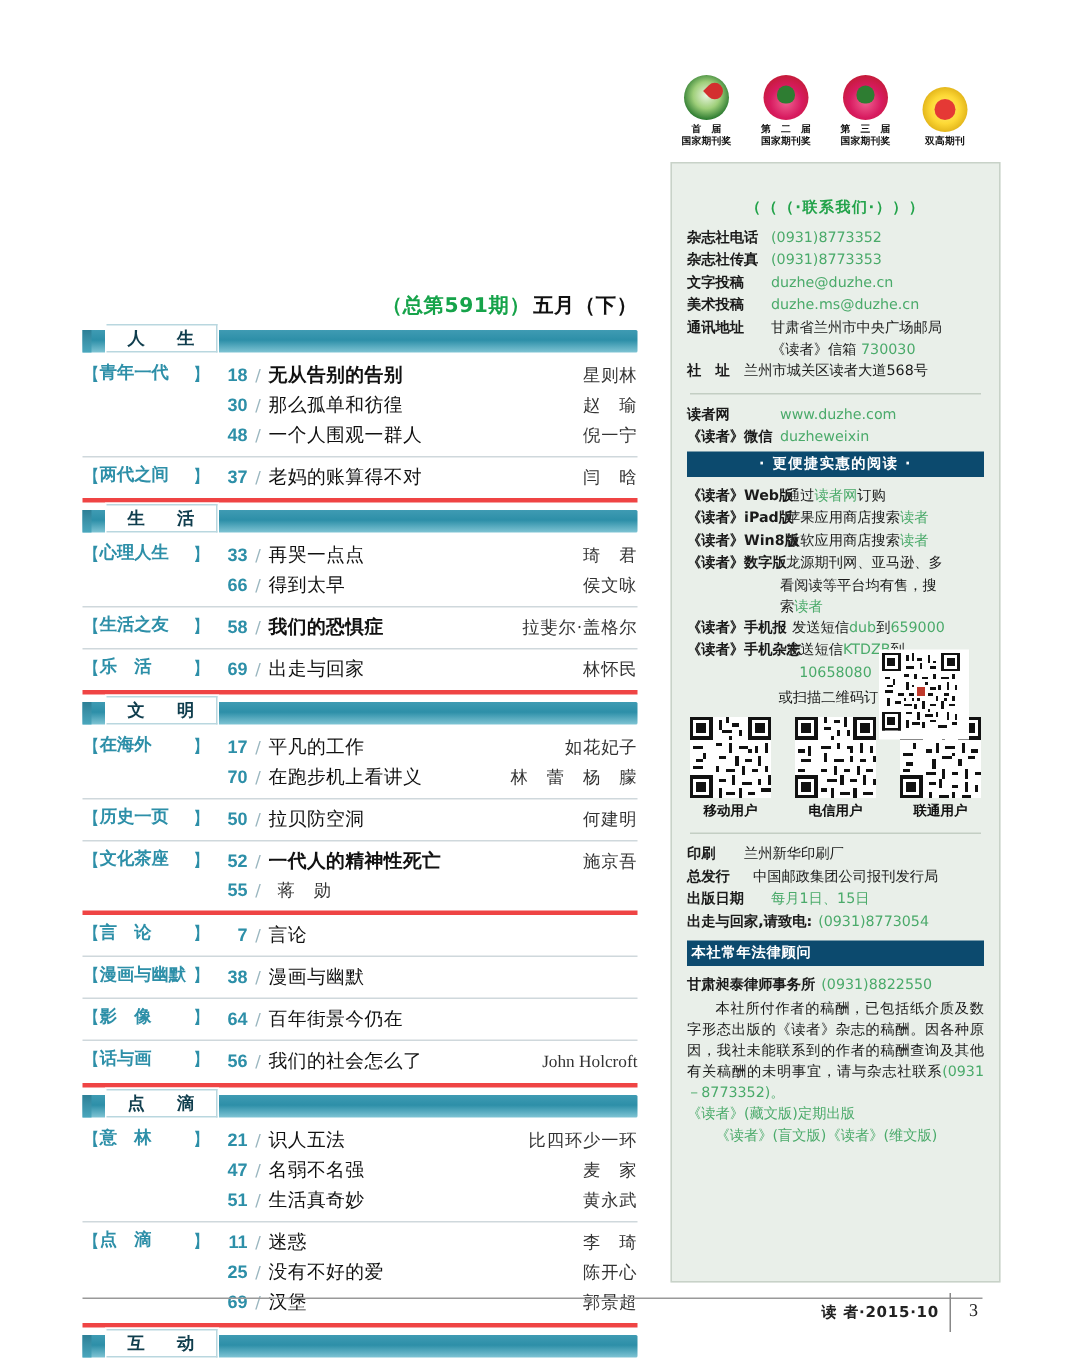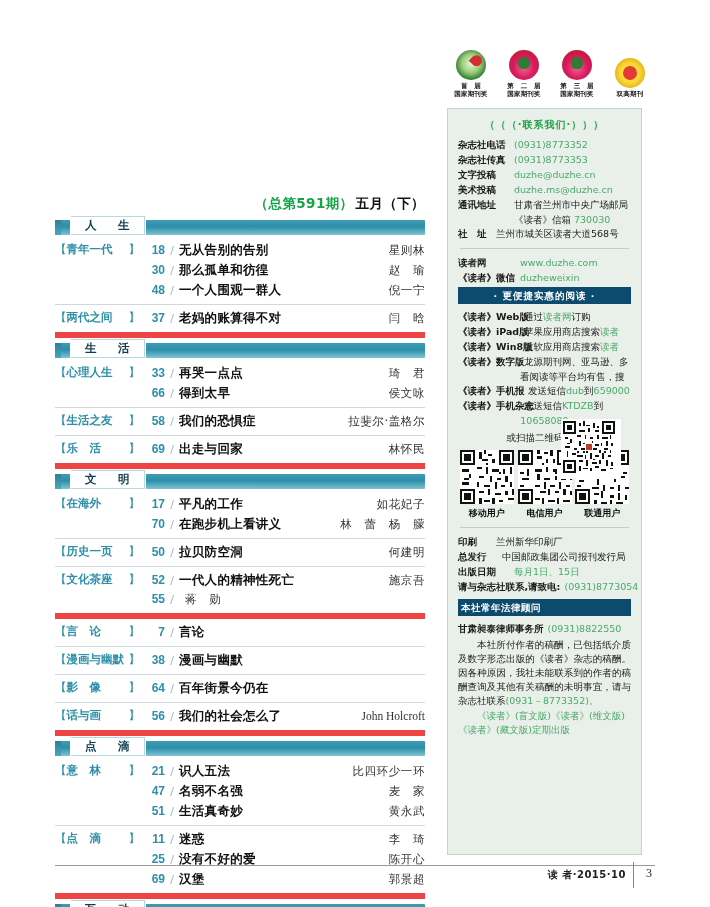--- a/index.html
+++ b/index.html
@@ -56,21 +56,21 @@
     box-shadow:0 0 0 1px #fff;
   }
 
   
   .grp{
     display:flex;
     align-items:flex-start;
     border-bottom:1px solid #cfd8dc;
     padding:3px 0 4px 0;
   }
-  .grp.last{border-bottom:6px solid #ef4444;}
+  .grp.last{border-bottom:3px solid #ef4444;}
   .cat{
     width:84px;flex:0 0 84px;
     font-size:11.5px;
     color:#2d8fa8;
     font-weight:bold;
     white-space:nowrap;
     line-height:19px;
     letter-spacing:0px;
   }
   .cat .br{color:#2d8fa8;font-weight:normal;}
@@ -79,21 +79,21 @@
   .ent{
     display:flex;align-items:baseline;line-height:19px;
   }
   .pg{
     width:26px;flex:0 0 26px;text-align:right;
     font-size:12px;color:#2d8fa8;font-weight:bold;
     font-family:"Liberation Sans",sans-serif;
   }
   .slash{flex:0 0 14px;text-align:center;color:#9ab6bf;font-size:11px;}
   .ttl{
-    flex:1;font-size:12.5px;color:#111;white-space:nowrap;letter-spacing:.3px;font-weight:bold;
+    flex:1;font-size:12.5px;color:#111;white-space:nowrap;letter-spacing:.3px;
   }
   .ttl.b{font-weight:bold;}
   .au{
     flex:0 0 auto;font-size:11.5px;color:#333;white-space:nowrap;
     text-align:right;letter-spacing:.6px;padding-left:6px;
   }
   .au.lat{font-family:"Liberation Serif",serif;letter-spacing:0;}
 
   
   .awards{
@@ -112,25 +112,25 @@
   .m2::after,.m3::after{content:"";position:absolute;left:50%;top:24%;transform:translateX(-50%);
      width:12px;height:12px;background:#2e7d32;border-radius:50% 50% 45% 45%;}
   .m4{background:radial-gradient(circle at 50% 50%,#fff176 0%,#fdd835 45%,#c79100 100%);}
   .m4::after{content:"";position:absolute;left:50%;top:50%;transform:translate(-50%,-50%);
      width:14px;height:14px;border-radius:50%;background:#e53935;}
   .award .cap{
     font-size:6.5px;color:#111;line-height:8px;font-weight:bold;letter-spacing:.2px;
   }
 
   .panel{
-    position:absolute;left:447px;top:108px;width:195px;height:747px;
+    position:absolute;left:447px;top:108px;width:220px;height:747px;
     background:#e9efe9;
     border:1px solid #c8d2c8;
     box-sizing:border-box;
-    padding:8px 10px 6px 10px;
+    padding:22px 10px 6px 10px;
     font-size:9.5px;
     color:#1a1a1a;
     line-height:14px;
   }
   .panel-title{
     text-align:center;color:#22a34a;font-weight:bold;font-size:10px;
     letter-spacing:1px;margin:1px 0 6px 0;
   }
   .kv{display:flex;margin-bottom:1px;white-space:nowrap;}
   .kv .k{font-weight:bold;flex:0 0 auto;}
@@ -569,20 +569,21 @@
       </div>
     <div class="kv">
         <span class="k w4">《读者》Win8版</span>
         <span class="v dark"><span>微软应用商店搜索</span><span class="gt">读者</span></span>
       </div>
     <div class="kv">
         <span class="k w4">《读者》数字版</span>
         <span class="v dark">龙源期刊网、亚马逊、多</span>
       </div>
     <div class="ind2">看阅读等平台均有售，搜</div>
+    <div class="ind2"><span>索</span><span class="gt">读者</span></div>
 
     <div class="kv">
         <span class="k w4">《读者》手机报</span>
         <span class="v dark" style="margin-left:8px"><span>发送短信</span><span class="gt">dub</span><span>到</span><span class="gt">659000</span></span>
       </div>
     <div class="kv">
         <span class="k w4">《读者》手机杂志</span>
         <span class="v dark"><span>发送短信</span><span class="gt">KTDZB</span><span>到</span></span>
       </div>
     <div class="center gt">10658080</div>
@@ -774,32 +775,32 @@
       </div>
     <div class="kv">
         <span class="k" style="width:40px">总发行</span>
         <span class="v dark">中国邮政集团公司报刊发行局</span>
       </div>
     <div class="kv">
         <span class="k" style="width:52px">出版日期</span>
         <span class="v">每月1日、15日</span>
       </div>
     <div class="kv">
-        <span class="k">请与杂志社联系,请致电:</span>
+        <span class="k">出走与回家,请致电:</span>
         <span class="v">(0931)8773054</span>
       </div>
 
     <div class="green-band left" style="margin-top:5px;">本社常年法律顾问</div>
     <div class="kv">
         <span class="k">甘肃昶泰律师事务所</span>
         <span class="v">(0931)8822550</span>
       </div>
     <div class="para"><span>本社所付作者的稿酬，已包括纸介质及数字形态出版的《读者》杂志的稿酬。因各种原因，我社未能联系到的作者的稿酬查询及其他有关稿酬的未明事宜，请与杂志社联系</span><span class="gt">(0931－8773352)。</span></div>
+    <div class="para-n gt"><span>《读者》(藏文版)</span><span>定期出版</span></div>
     <div class="para-n gt" style="text-indent:19px;margin-top:1px;"><span>《读者》(盲文版)</span><span>《读者》(维文版)</span></div>
-    <div class="para-n gt"><span>《读者》(藏文版)</span><span>定期出版</span></div>
   </div>
 
   <div class="footer">
     <div class="foot-rule"></div>
     <div class="foot-txt">读 者·2015·10</div>
     <div class="foot-div"></div>
     <div class="foot-num">3</div>
   </div>
 
 </div>

